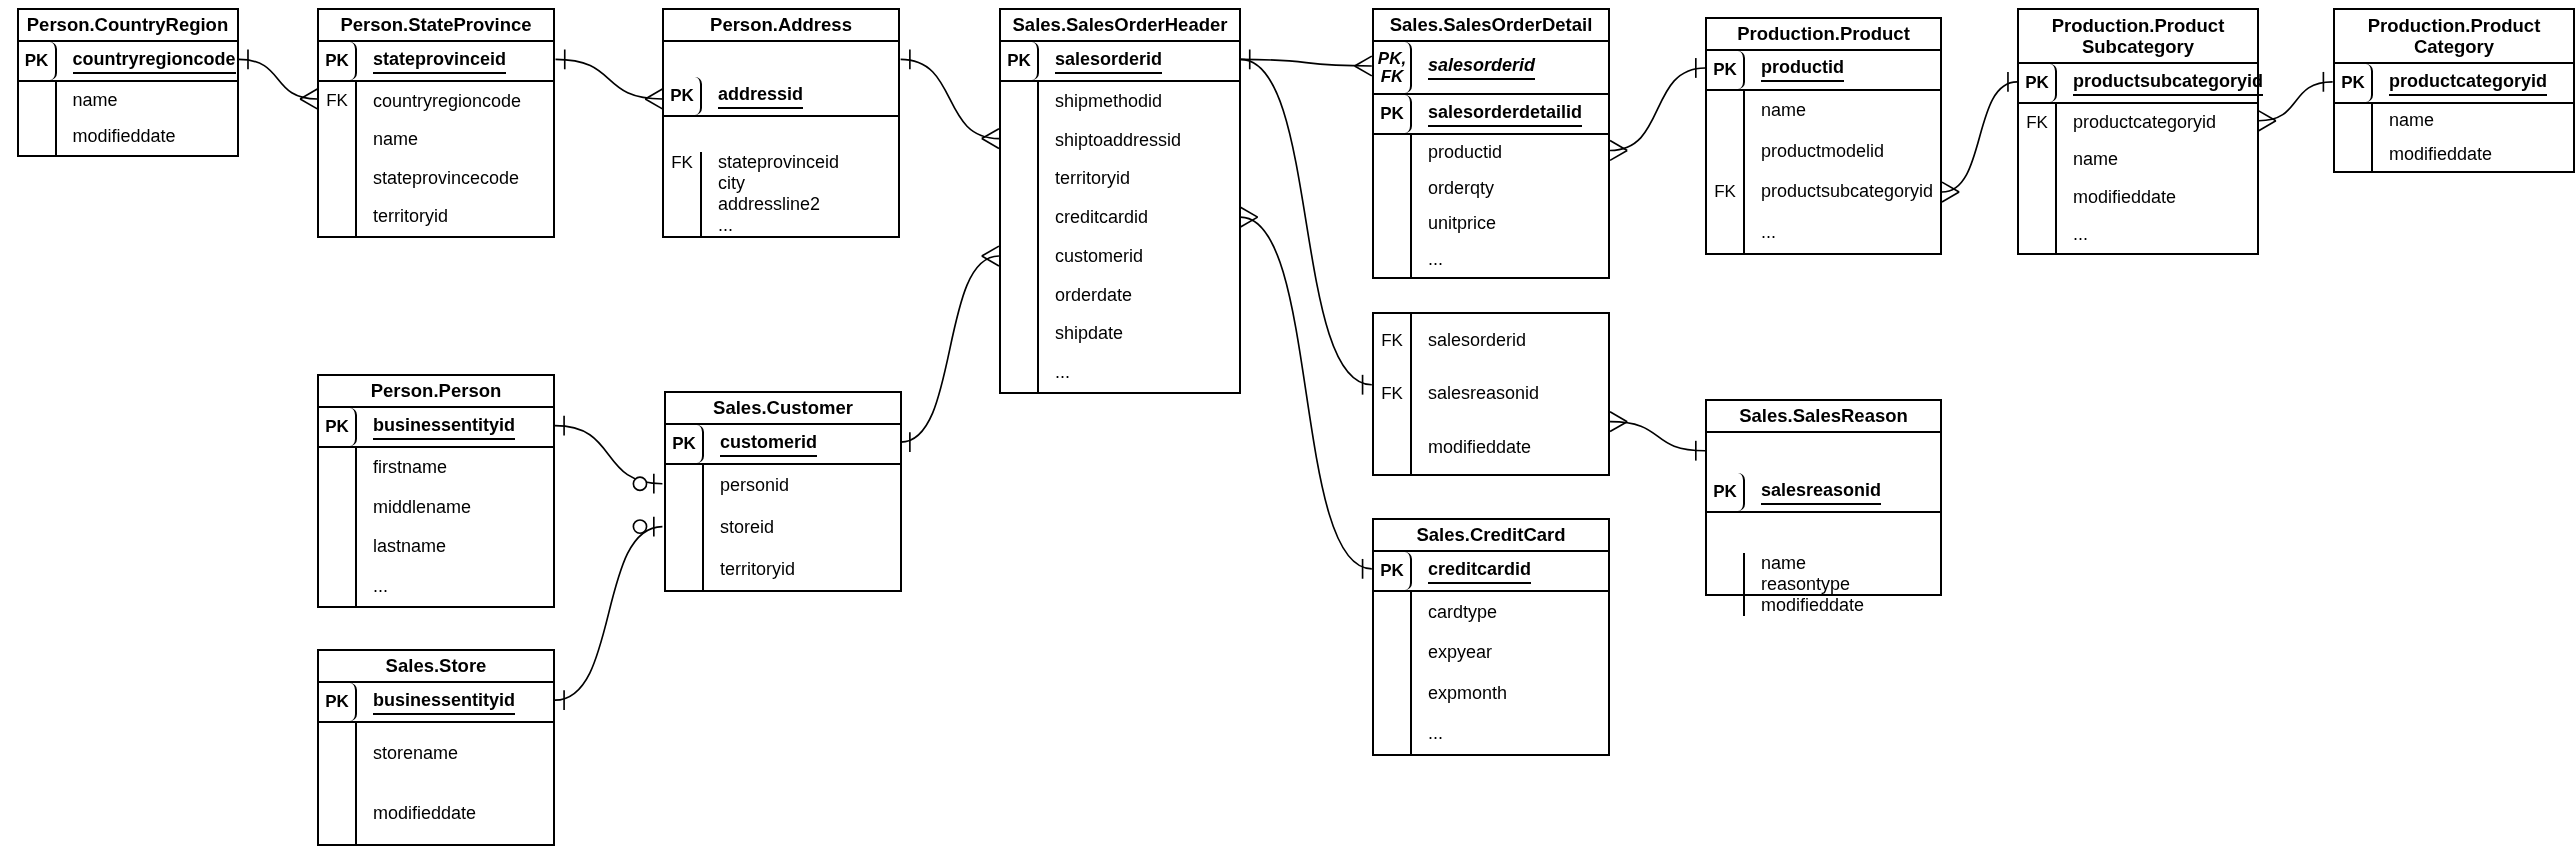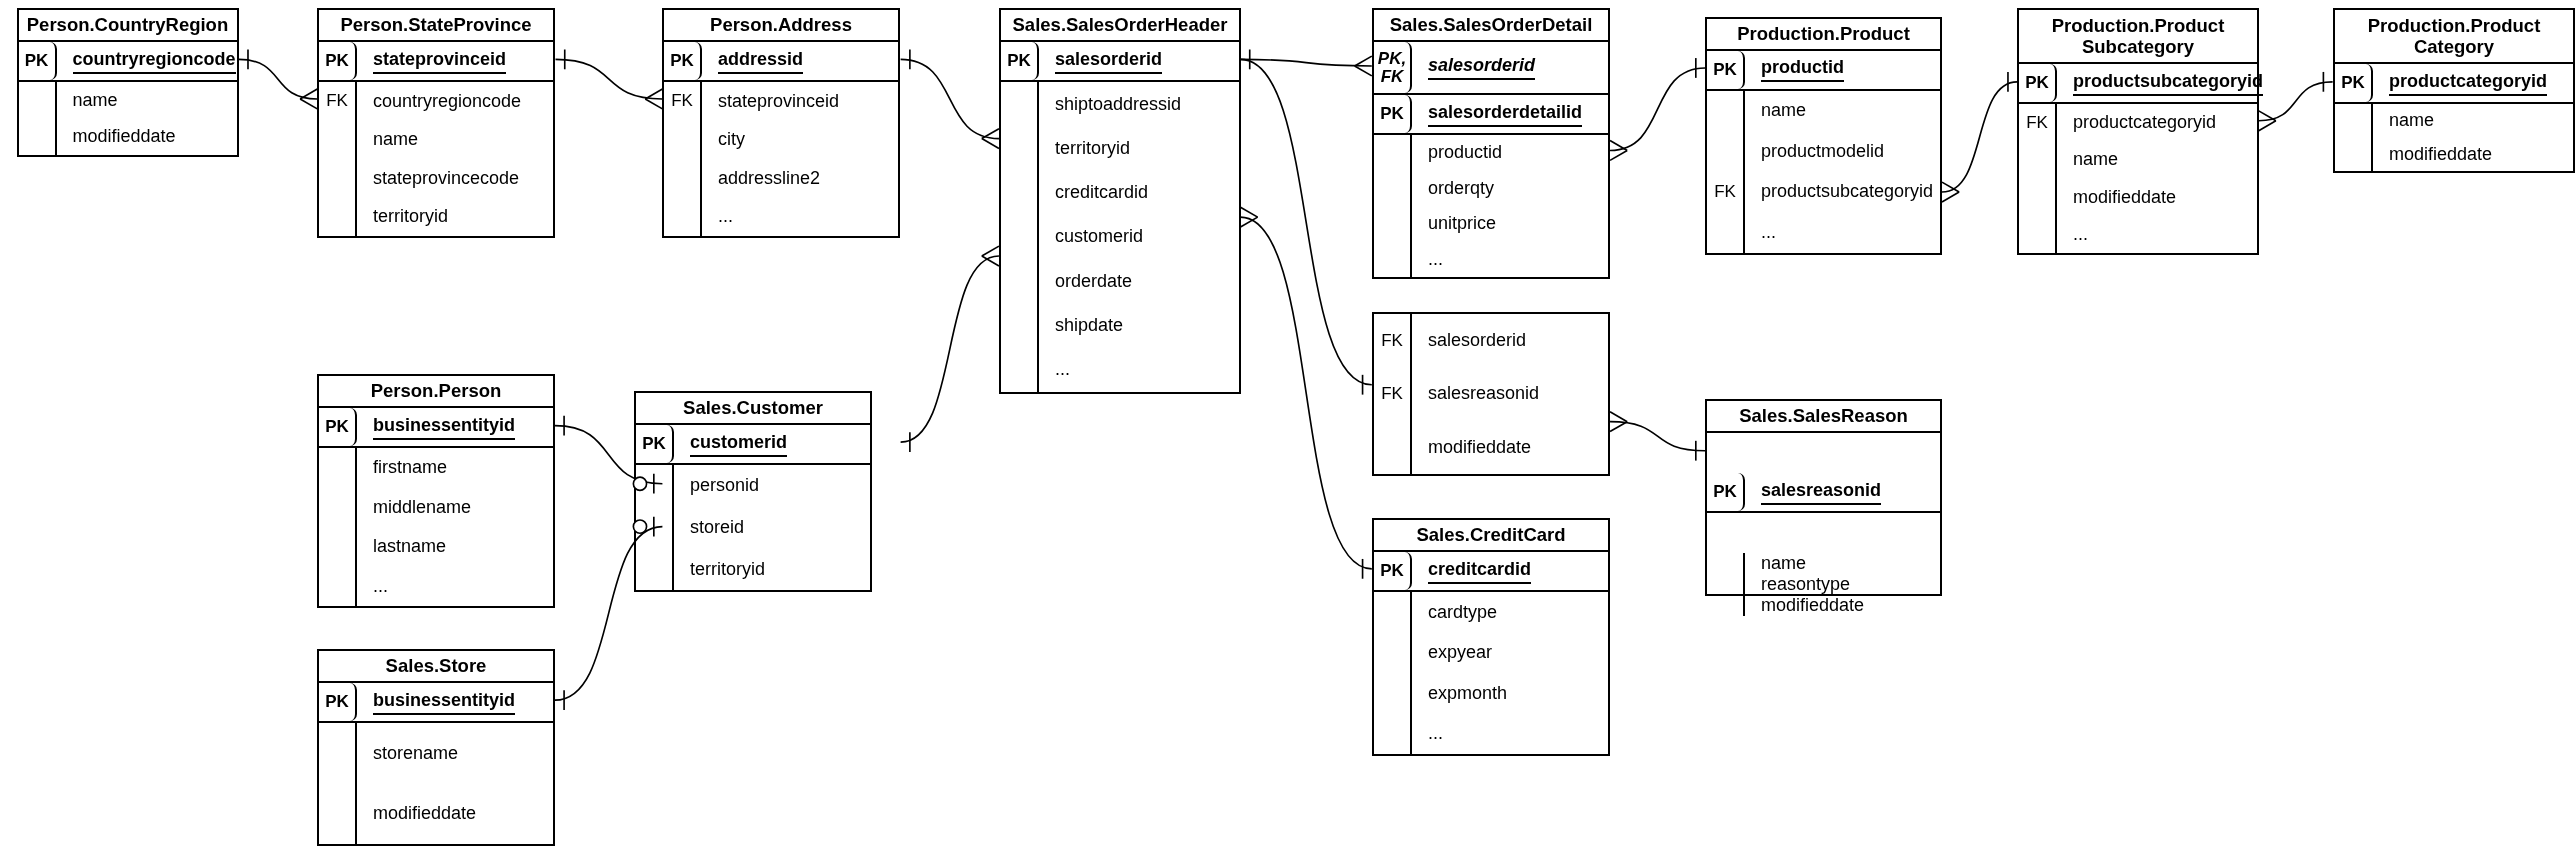--- a/index.html
+++ b/index.html
@@ -141,21 +141,21 @@
         <div class="erd-fieldrow">
           <div class="erd-keycell"></div>
           <div class="erd-namecell">stateprovincecode</div>
         </div>
         <div class="erd-fieldrow">
           <div class="erd-keycell"></div>
           <div class="erd-namecell">territoryid</div>
         </div>
       </div>
     </div>
-    <div class="erd-table" style="left: 662px; top: 8px; width: 238px; height: 230px;">
+    <div class="erd-table" style="left: 662px; top: 8px; width: 238px; height: 230px; gap: 35px;">
       <div class="erd-title" style="height: 32px;">Person.Address</div>
       <div class="erd-keyrow" style="height: 40px;">
         <div class="erd-keycell bold">PK</div>
         <div class="erd-namecell">
           <span class="pk-name">addressid</span>
         </div>
       </div>
       <div class="erd-body">
         <div class="erd-fieldrow">
           <div class="erd-keycell">FK</div>
@@ -177,20 +177,24 @@
     </div>
     <div class="erd-table" style="left: 999px; top: 8px; width: 242px; height: 386px;">
       <div class="erd-title" style="height: 32px;">Sales.SalesOrderHeader</div>
       <div class="erd-keyrow" style="height: 40px;">
         <div class="erd-keycell bold">PK</div>
         <div class="erd-namecell">
           <span class="pk-name">salesorderid</span>
         </div>
       </div>
       <div class="erd-body">
+        <div class="erd-fieldrow">
+          <div class="erd-keycell"></div>
+          <div class="erd-namecell">shipmethodid</div>
+        </div>
         <div class="erd-fieldrow">
           <div class="erd-keycell"></div>
           <div class="erd-namecell">shiptoaddressid</div>
         </div>
         <div class="erd-fieldrow">
           <div class="erd-keycell"></div>
           <div class="erd-namecell">territoryid</div>
         </div>
         <div class="erd-fieldrow">
           <div class="erd-keycell"></div>
@@ -343,21 +347,21 @@
         <div class="erd-fieldrow">
           <div class="erd-keycell"></div>
           <div class="erd-namecell">lastname</div>
         </div>
         <div class="erd-fieldrow">
           <div class="erd-keycell"></div>
           <div class="erd-namecell">...</div>
         </div>
       </div>
     </div>
-    <div class="erd-table" style="left: 634px; top: 391px; width: 238px; height: 201px;">
+    <div class="erd-table" style="left: 664px; top: 391px; width: 238px; height: 201px;">
       <div class="erd-title" style="height: 32px;">Sales.Customer</div>
       <div class="erd-keyrow" style="height: 40px;">
         <div class="erd-keycell bold">PK</div>
         <div class="erd-namecell">
           <span class="pk-name">customerid</span>
         </div>
       </div>
       <div class="erd-body">
         <div class="erd-fieldrow">
           <div class="erd-keycell"></div>

